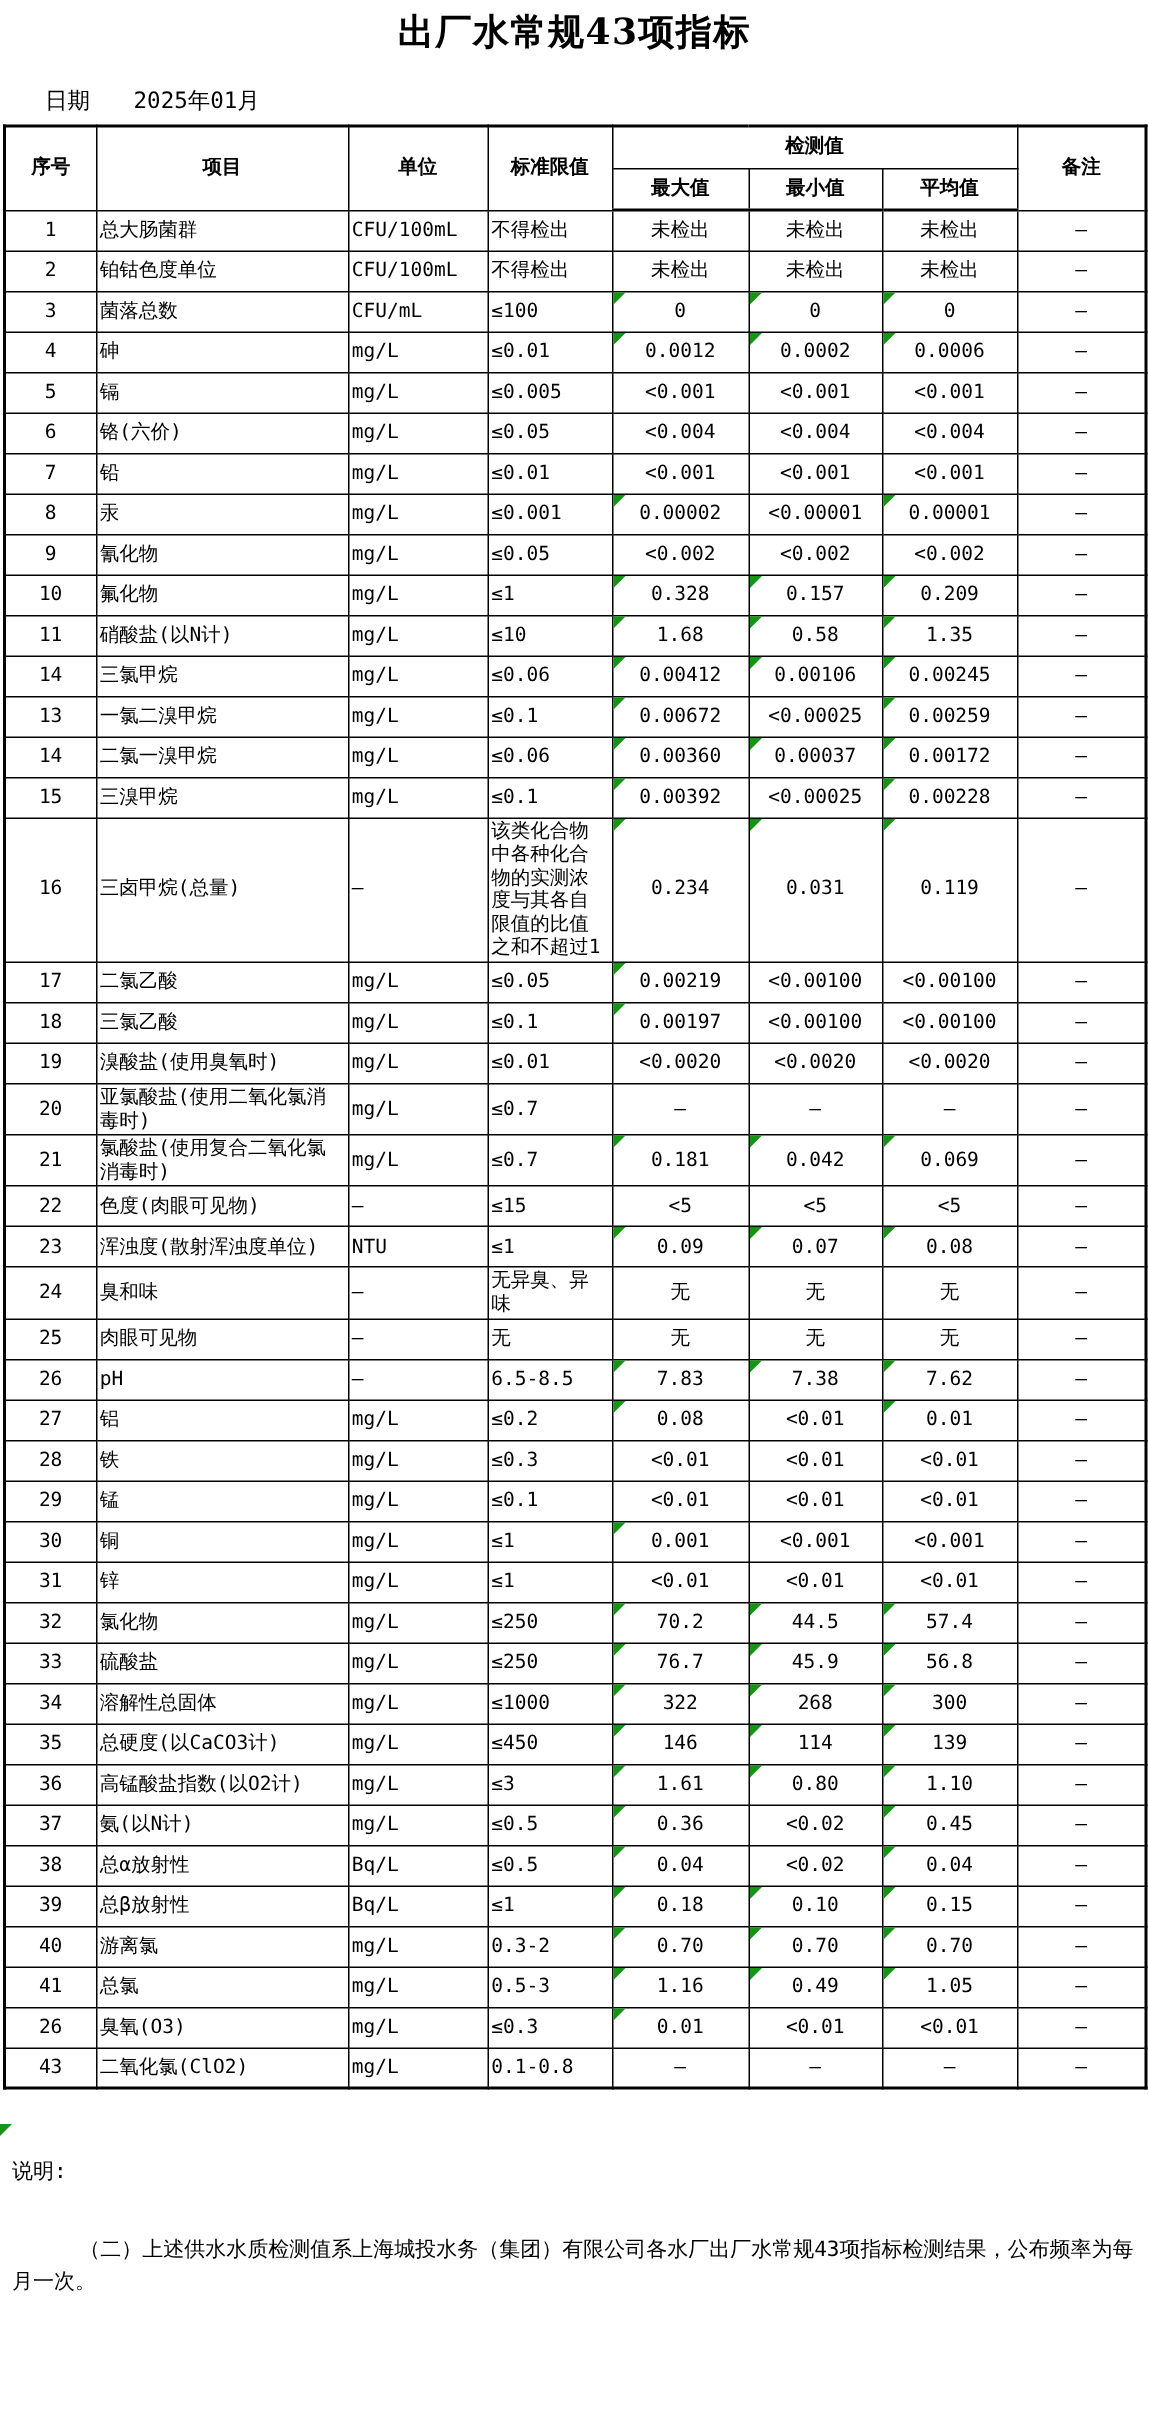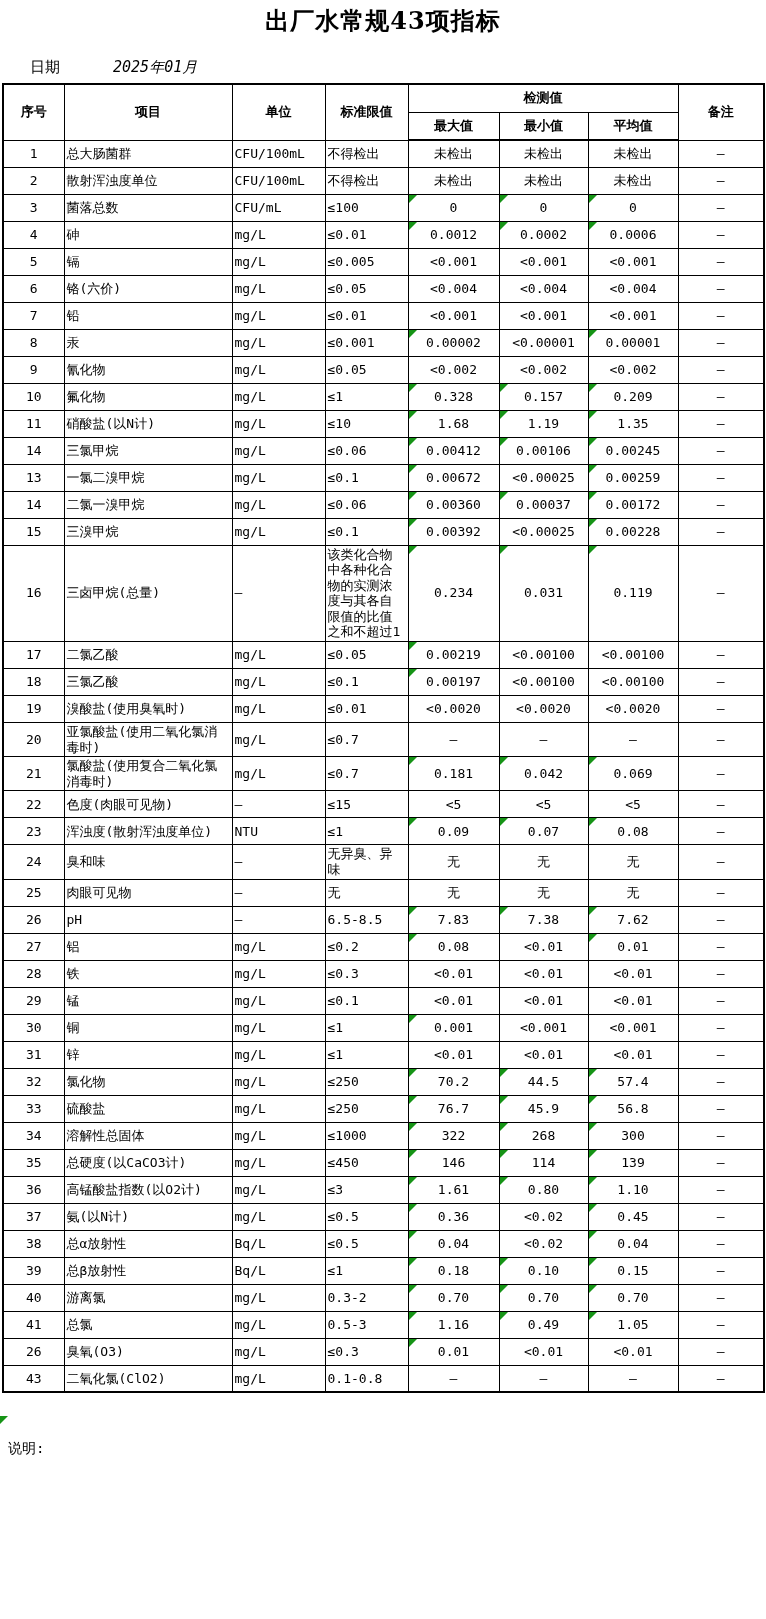--- a/index.html
+++ b/index.html
@@ -13,21 +13,21 @@
   .page-title {
     position: absolute; top: 5px; left: 0; width: 766px;
     text-align: center;
     font-family: "DejaVu Serif", "Liberation Serif", serif;
     font-size: 24px; font-weight: bold; letter-spacing: 1px;
   }
   .date-row {
     position: absolute; top: 58px; left: 30px;
     font-size: 15px;
   }
-  .date-row .date-value { margin-left: 44px; font-style: italic; }
+  .date-row .date-value { margin-left: 20px; }
 
   table.main {
     position: absolute; top: 83px; left: 2px;
     width: 761px; table-layout: fixed;
     border-collapse: collapse;
     border: 2px solid #000;
   }
   th, td {
     border: 1px solid #000;
     font-size: 13px;
@@ -102,21 +102,21 @@
         <td class="c-item"><span>总大肠菌群</span></td>
         <td class="c-unit"><span>CFU/100mL</span></td>
         <td class="c-limit"><span>不得检出</span></td>
         <td class="c-max"><span>未检出</span></td>
         <td class="c-min"><span>未检出</span></td>
         <td class="c-avg"><span>未检出</span></td>
         <td class="c-remark"><span>–</span></td>
       </tr>
       <tr>
         <td class="c-no"><span>2</span></td>
-        <td class="c-item"><span>散射浑浊度单位</span></td>
+        <td class="c-item"><span>铂钴色度单位</span></td>
         <td class="c-unit"><span>CFU/100mL</span></td>
         <td class="c-limit"><span>不得检出</span></td>
         <td class="c-max"><span>未检出</span></td>
         <td class="c-min"><span>未检出</span></td>
         <td class="c-avg"><span>未检出</span></td>
         <td class="c-remark"><span>–</span></td>
       </tr>
       <tr>
         <td class="c-no"><span>3</span></td>
         <td class="c-item"><span>菌落总数</span></td>
@@ -196,21 +196,21 @@
         <td class="c-min"><span class="marker" style="border-top-color: rgb(22, 148, 22);"></span><span>0.157</span></td>
         <td class="c-avg"><span class="marker" style="border-top-color: rgb(22, 148, 22);"></span><span>0.209</span></td>
         <td class="c-remark"><span>–</span></td>
       </tr>
       <tr>
         <td class="c-no"><span>11</span></td>
         <td class="c-item"><span>硝酸盐(以N计)</span></td>
         <td class="c-unit"><span>mg/L</span></td>
         <td class="c-limit"><span>≤10</span></td>
         <td class="c-max"><span class="marker" style="border-top-color: rgb(22, 148, 22);"></span><span>1.68</span></td>
-        <td class="c-min"><span class="marker" style="border-top-color: rgb(22, 148, 22);"></span><span>1.19</span></td>
+        <td class="c-min"><span class="marker" style="border-top-color: rgb(22, 148, 22);"></span><span>0.58</span></td>
         <td class="c-avg"><span class="marker" style="border-top-color: rgb(22, 148, 22);"></span><span>1.35</span></td>
         <td class="c-remark"><span>–</span></td>
       </tr>
       <tr>
         <td class="c-no"><span>14</span></td>
         <td class="c-item"><span>三氯甲烷</span></td>
         <td class="c-unit"><span>mg/L</span></td>
         <td class="c-limit"><span>≤0.06</span></td>
         <td class="c-max"><span class="marker" style="border-top-color: rgb(22, 148, 22);"></span><span>0.00412</span></td>
         <td class="c-min"><span class="marker" style="border-top-color: rgb(22, 148, 22);"></span><span>0.00106</span></td>
@@ -527,13 +527,14 @@
         <td class="c-avg"><span>–</span></td>
         <td class="c-remark"><span>–</span></td>
       </tr>
     </tbody>
 </table>
 
 <div class="corner-marker"></div>
 
 <div class="notes">
   <div class="notes-title">说明:</div>
+  <p>（二）上述供水水质检测值系上海城投水务（集团）有限公司各水厂出厂水常规43项指标检测结果，公布频率为每月一次。</p>
 </div>
 
 </body></html>

